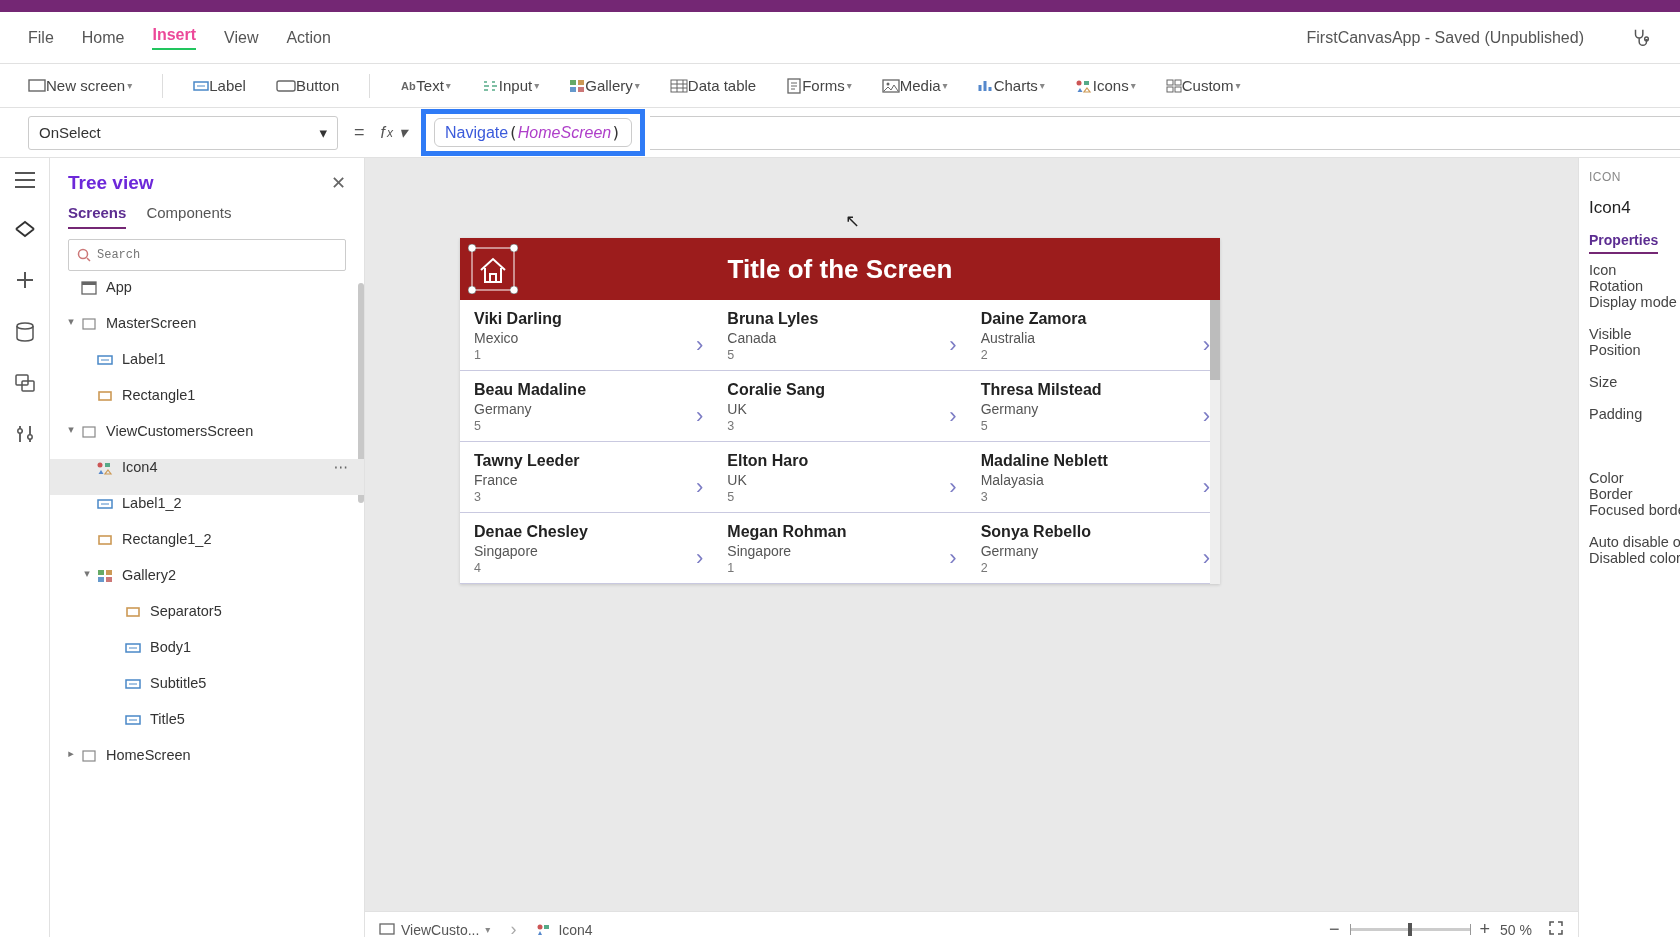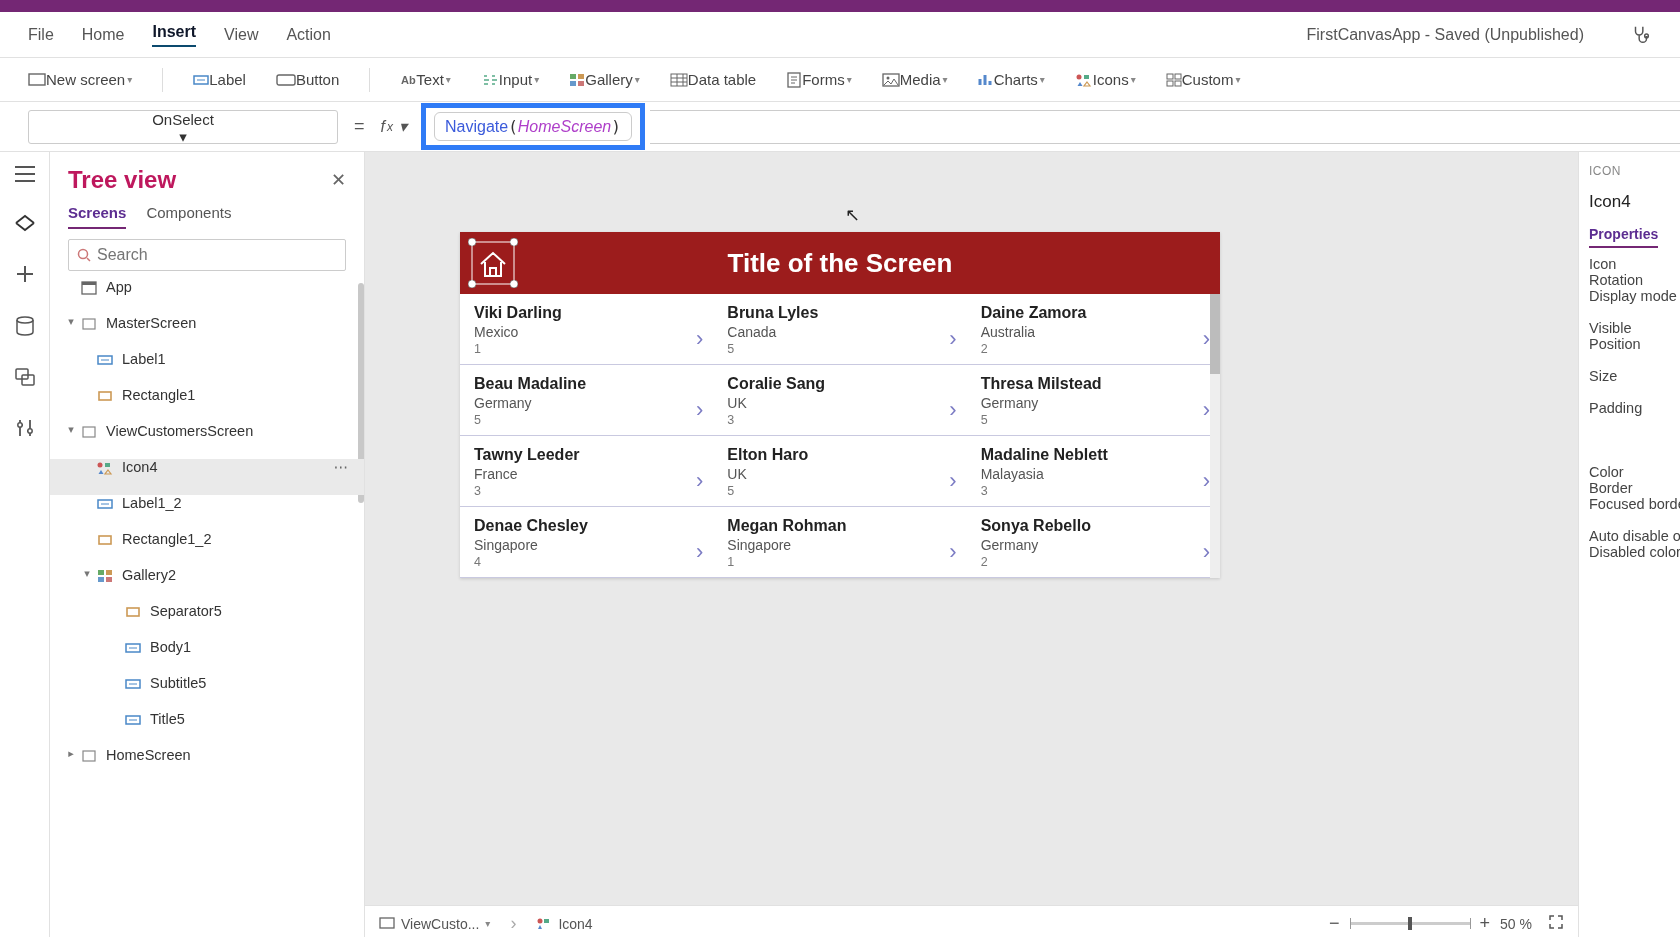--- a/index.html
+++ b/index.html
@@ -2,64 +2,64 @@
 <html><head>
 <meta charset="utf-8">
 <style>
 * { margin:0; padding:0; box-sizing:border-box; font-family:"Segoe UI", sans-serif; }
 html, body { width:1680px; height:937px; overflow:hidden; background:#fff; color:#333; }
 
 
 .titlebar { height:12px; background:#742774; }
 
 
-.menubar { height:46px; display:flex; align-items:center; padding:0 28px; gap:28px; border-bottom:1px solid #e1e1e1; }
+.menubar { height:52px; display:flex; align-items:center; padding:0 28px; gap:28px; border-bottom:1px solid #e1e1e1; }
 .menubar .spacer { flex:1; }
 .menubar .item { font-size:16px; color:#555; cursor:pointer; }
-.menubar .item.active { color:#0f172a; font-weight:600; border-bottom:2px solid #0c4a6e; padding-bottom:4px; }
+.menubar .item.active { color:#ec4899; font-weight:600; border-bottom:2px solid #22c55e; padding-bottom:4px; }
 .menubar .status { font-size:16px; color:#555; margin-right:18px; }
 .menubar .steth { width:22px; height:22px; }
 
 
 .ribbon { height:44px; display:flex; align-items:center; padding:0 28px; gap:30px; border-bottom:1px solid #e1e1e1; }
 .ribbon .grp { display:flex; align-items:center; color:#444; font-size:15px; cursor:pointer; }
 .ribbon .sep { width:1px; height:24px; background:#ddd; }
 .ribbon .chev { font-size:10px; color:#888; margin-left:2px; }
 .ribbon svg { flex-shrink:0; }
 
 
 .fbar { height:50px; display:flex; align-items:center; padding:0 0 0 28px; border-bottom:1px solid #e1e1e1; gap:10px; }
-.fbar .propsel { width:310px; height:34px; border:1px solid #ccc; border-radius:3px; display:flex; align-items:center; padding:0 10px; justify-content:space-between; font-size:15px; background:#fff;flex-direction:column; }
+.fbar .propsel { width:310px; height:34px; border:1px solid #ccc; border-radius:3px; display:flex; align-items:center; padding:0 10px; justify-content:space-between; font-size:15px; background:#fff; }
 .fbar .eq { font-size:18px; color:#555; margin:0 6px; }
 .fbar .fx { font-style:italic; font-size:16px; color:#555; display:flex; align-items:center; gap:2px; }
 .fbar .highlight { border:5px solid #2f7bf6; padding:4px 8px; margin-left:4px; background:#fff; }
 .fbar .formula-input { border:1px solid #ccc; border-radius:6px; padding:4px 10px; font-size:16px; font-family:Consolas, monospace; min-width:170px; }
 .fbar .formula-input .fn { color:#3b5bdb; }
 .fbar .formula-input .arg { color:#ae3ec9; font-style:italic; }
 .fbar .rest { flex:1; height:34px; border-top:1px solid #ccc; border-bottom:1px solid #ccc; margin-left:-5px; }
 
 
 .main { display:flex; height:calc(100% - 12px - 42px - 44px - 50px); }
 
 
 .rail { width:50px; border-right:1px solid #e1e1e1; display:flex; flex-direction:column; align-items:center; padding-top:14px; gap:28px; }
 .rail .rbtn { cursor:pointer; color:#555; }
 .rail .rbtn.active { color:#333; position:relative; }
 .rail .rbtn.active::before { content:""; position:absolute; left:-18px; top:-4px; width:3px; height:28px; background:#742774; }
 
 
 .treepanel { width:315px; border-right:1px solid #e1e1e1; display:flex; flex-direction:column; background:#fff; }
 .treepanel .hdr { display:flex; align-items:center; justify-content:space-between; padding:14px 18px 4px; }
-.treepanel .hdr h3 { font-size:24px; font-weight:600; color:#be185d;text-align:right; }
+.treepanel .hdr h3 { font-size:19px; font-weight:600; color:#6d28d9;text-align:right; }
 .treepanel .tabs { display:flex; gap:20px; padding:6px 18px 0; }
 .treepanel .tabs span { font-size:15px; color:#555; padding-bottom:6px; cursor:pointer; }
 .treepanel .tabs span.active { color:#5c2d91; border-bottom:2px solid #742774; font-weight:600; }
 .treepanel .searchwrap { padding:10px 18px 8px; }
 .treepanel .search { width:100%; height:32px; border:1px solid #ccc; border-radius:2px; display:flex; align-items:center; padding:0 8px; gap:6px; color:#888; }
-.treepanel .search input { border:none; outline:none; flex:1; font-size:16px; }
+.treepanel .search input { border:none; outline:none; flex:1; font-size:12px;font-family:Liberation Mono, monospace; }
 .treepanel .tree { flex:1; overflow-y:auto; padding-bottom:10px; position:relative; }
 .treepanel .scroll-thumb { position:absolute; right:0; top:4px; width:6px; height:220px; background:#c8c8c8; border-radius:3px; }
 .treepanel .node { display:flex; align-items:flex-start; height:36px; font-size:14.5px; color:#333; cursor:pointer; position:relative; }
 .treepanel .node.selected { background:#eaeaea; }
 .treepanel .node .tw { width:14px; text-align:center; color:#777; font-size:11px; margin-right:2px; }
 .treepanel .node .ico { width:18px; height:18px; margin-right:8px; display:flex; align-items:center; justify-content:center; }
 .treepanel .node .more { position:absolute; right:14px; color:#666; letter-spacing:2px; }
 .treepanel .ind0 { padding-left:14px; }
 .treepanel .ind1 { padding-left:30px; }
 .treepanel .ind2 { padding-left:58px; }

